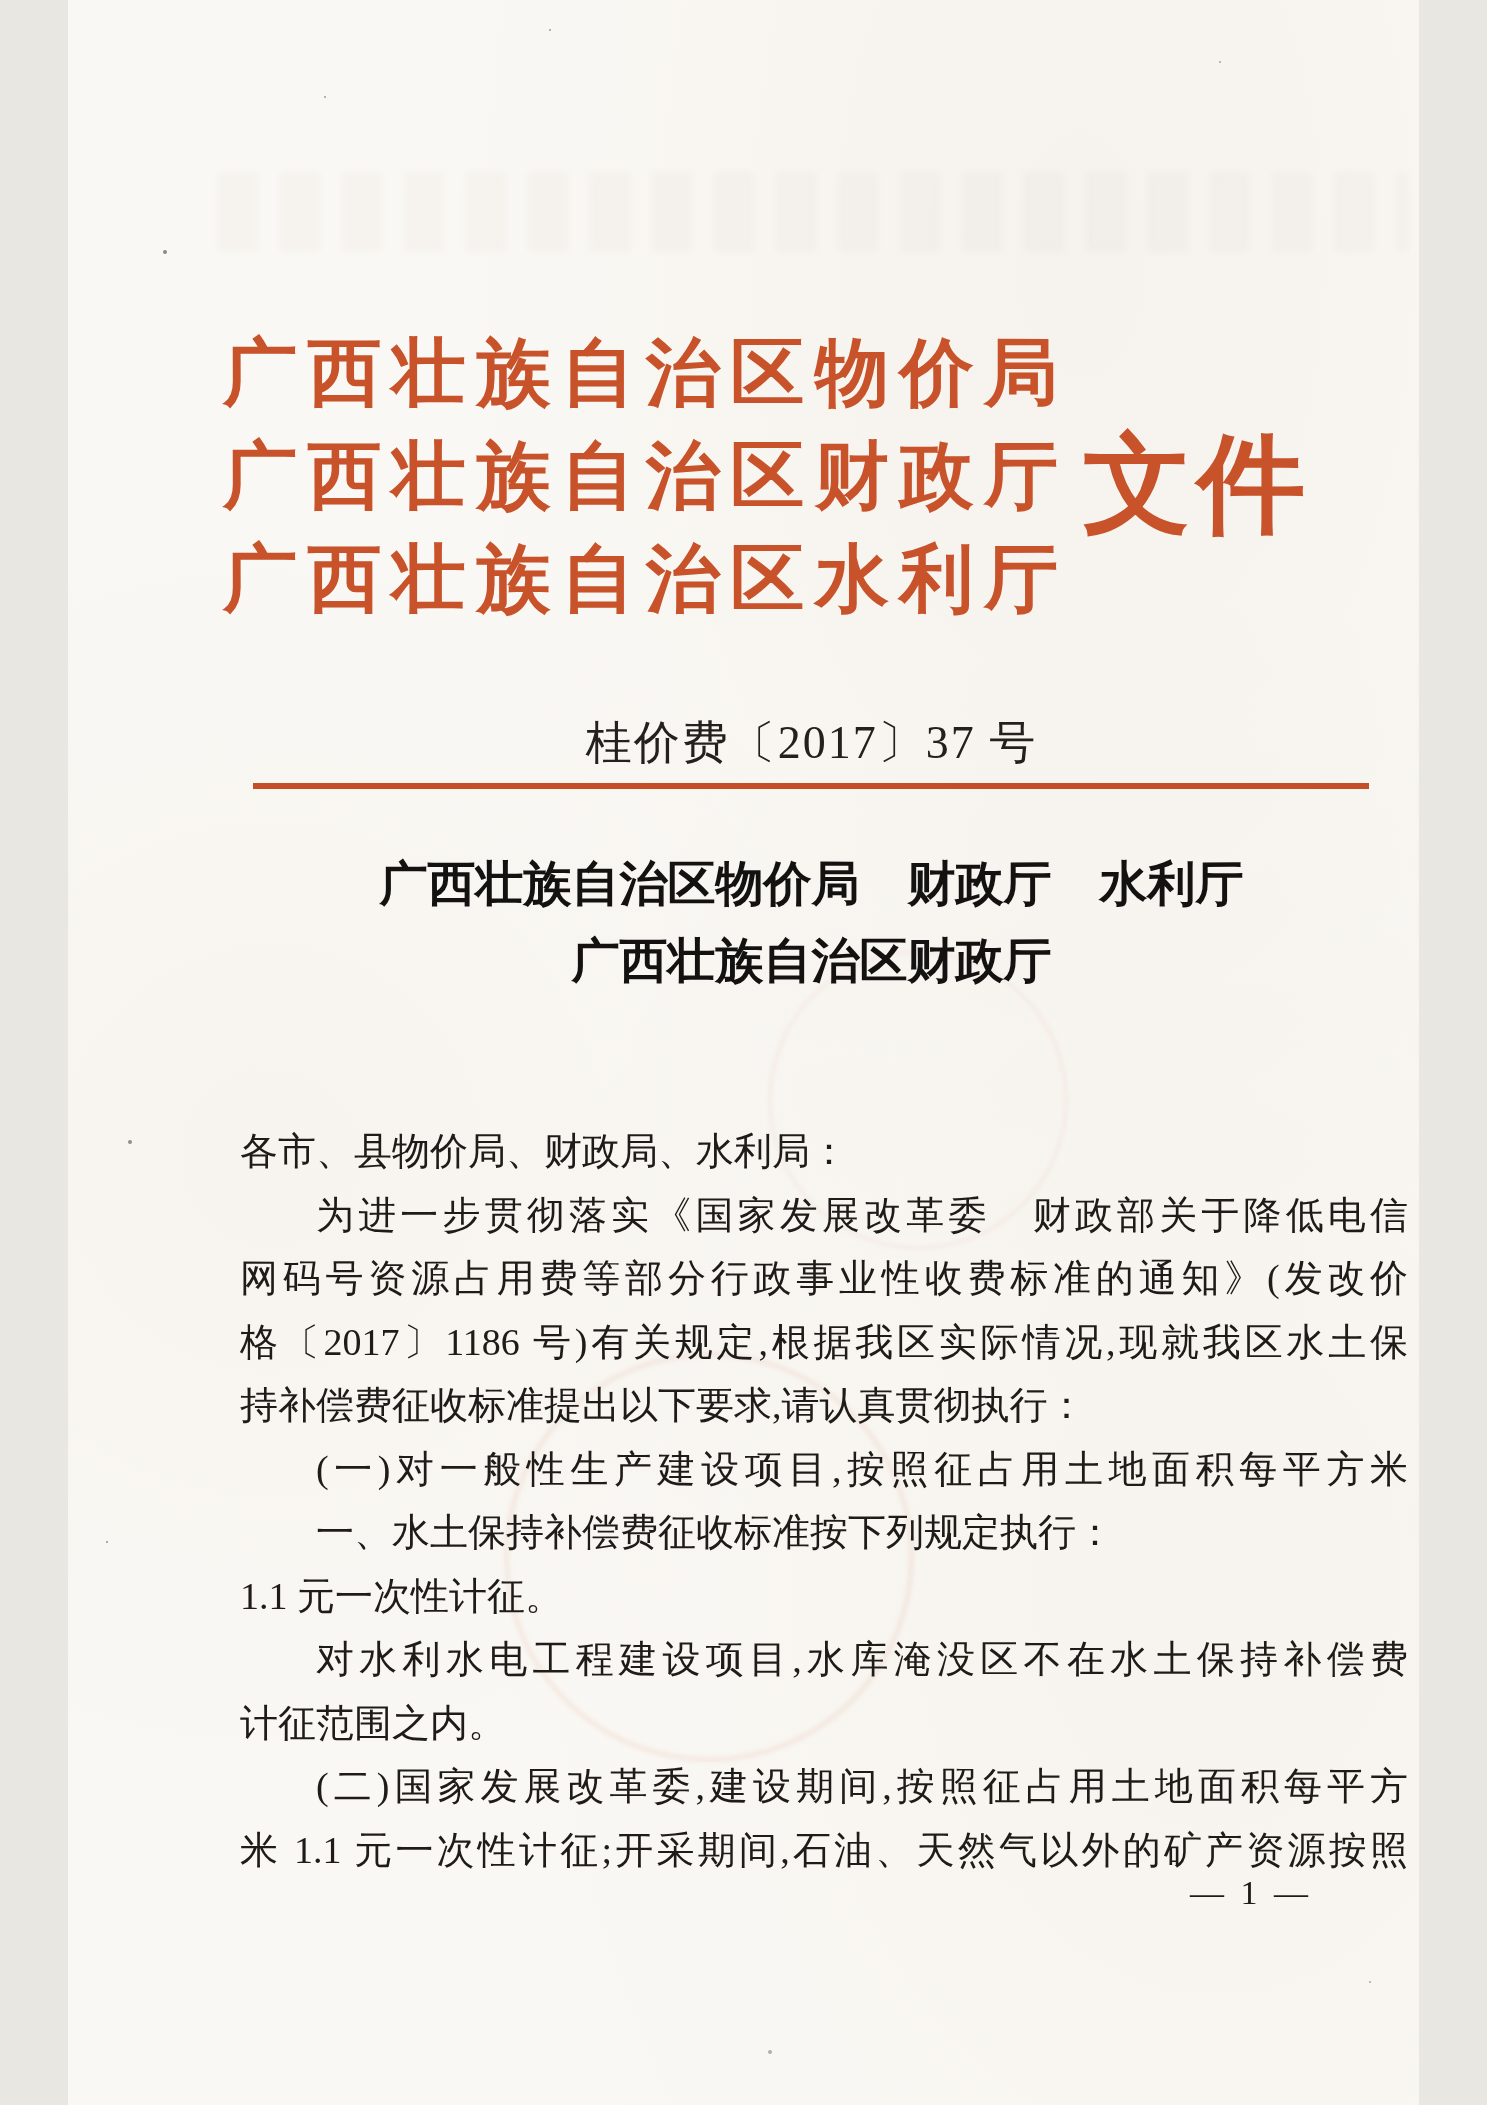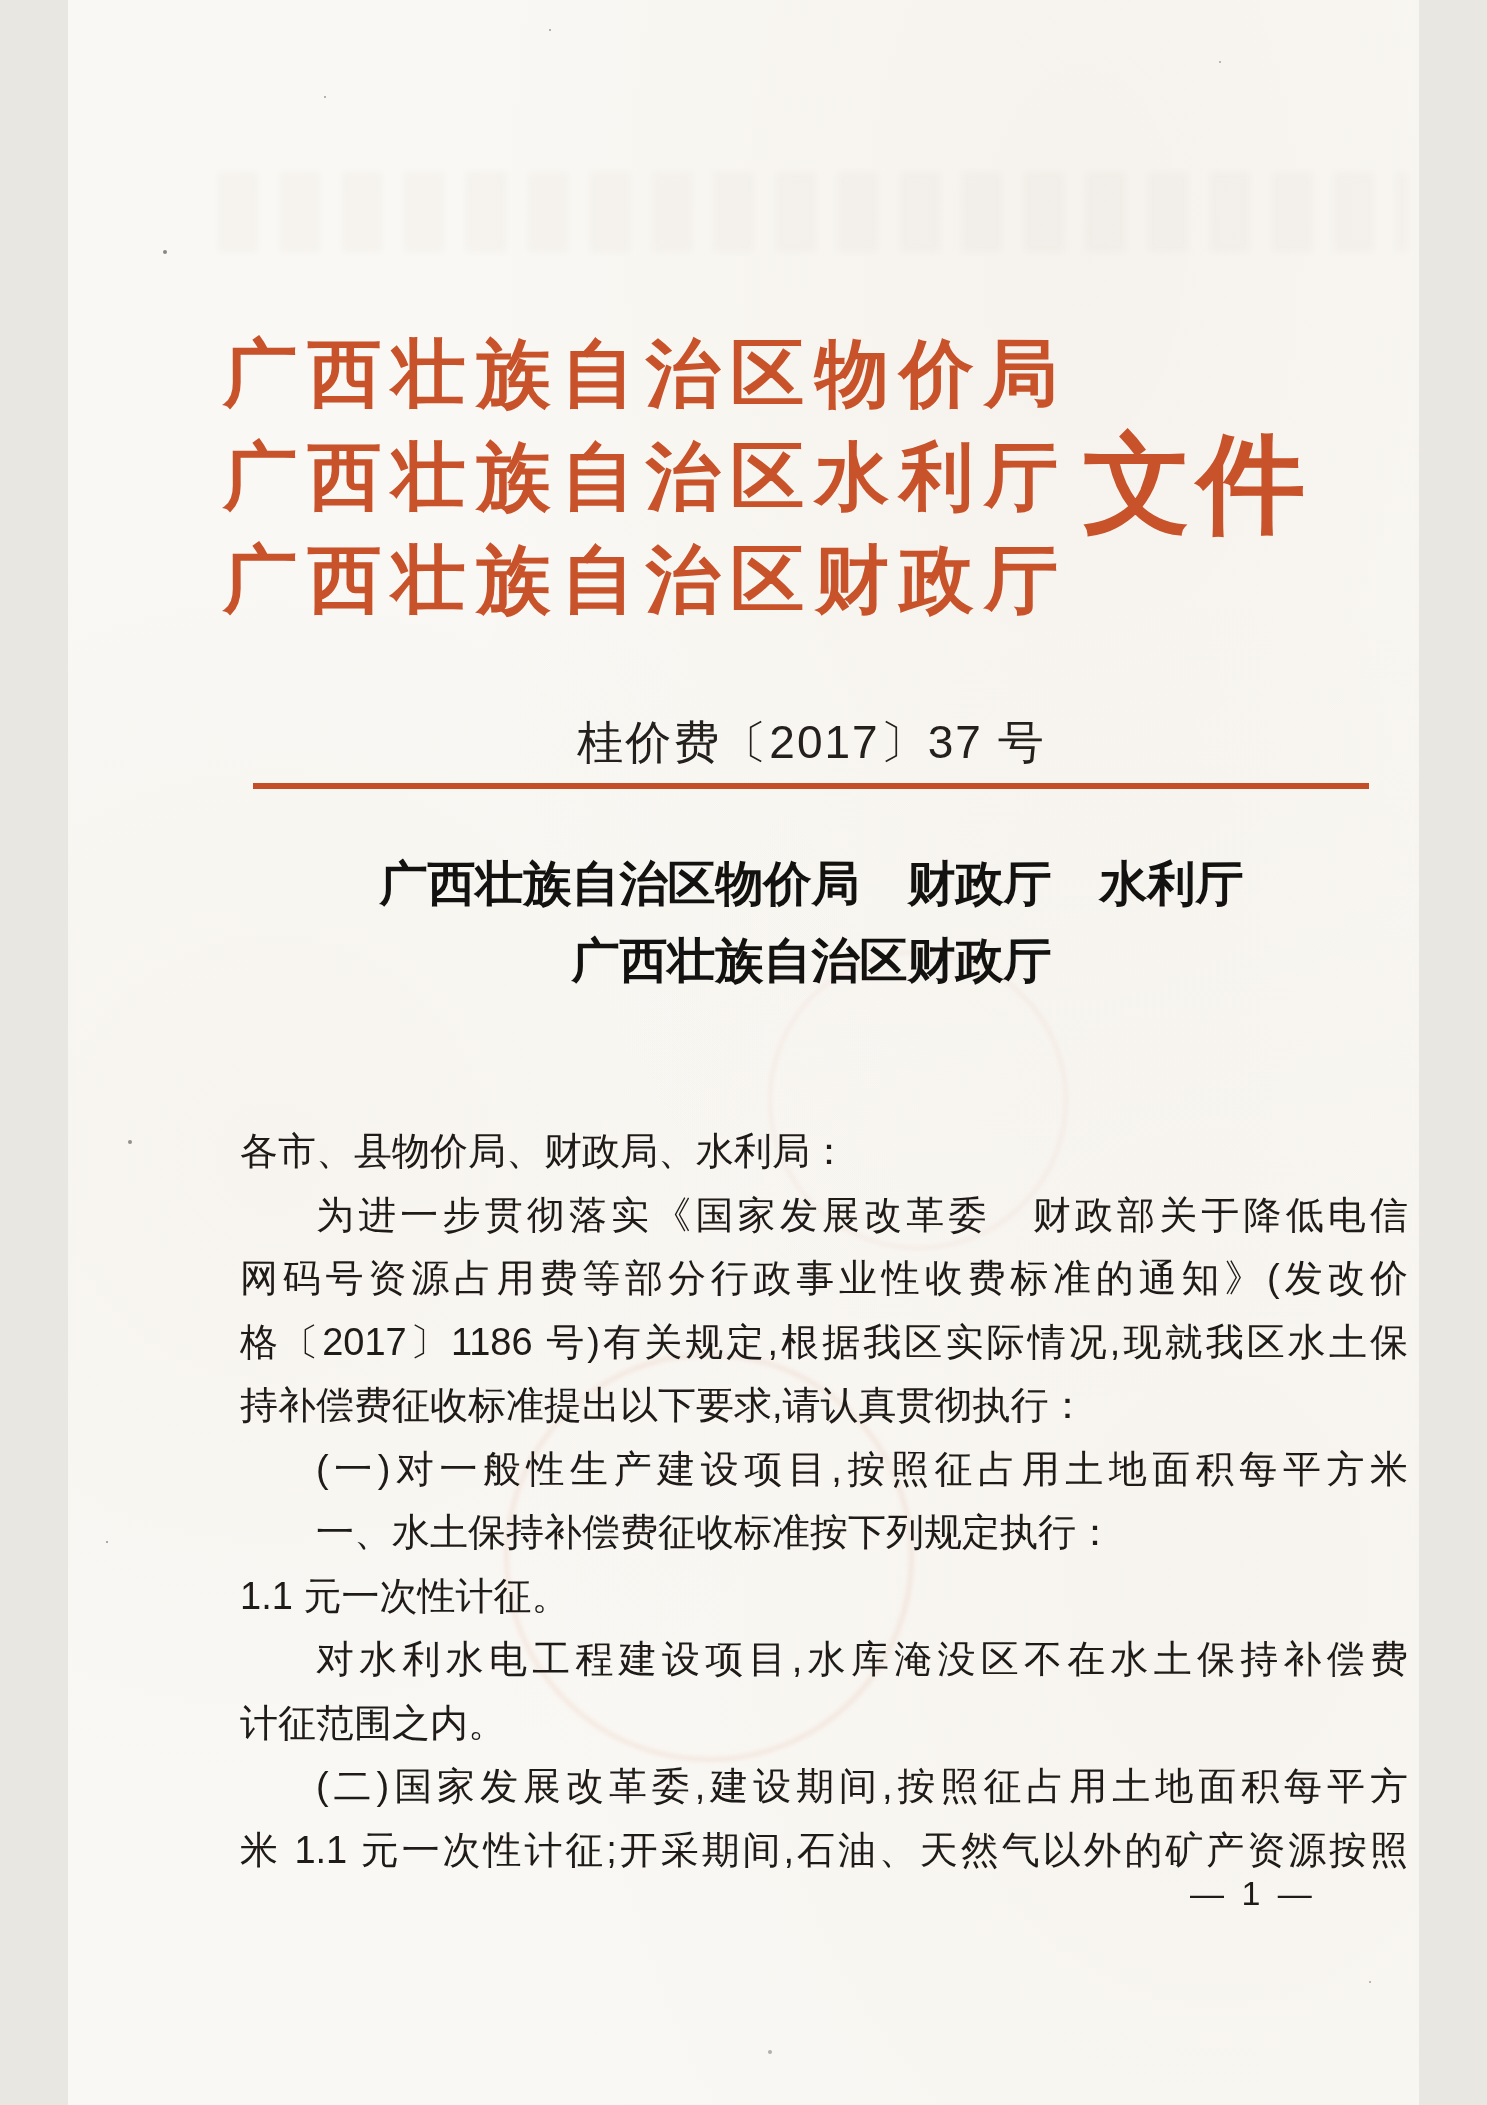--- a/index.html
+++ b/index.html
@@ -7,21 +7,21 @@
   .page {
     position:relative;
     width:1351px; height:2105px;
     margin:0 auto;
     background:#faf8f4;
     background-image:
       radial-gradient(ellipse at 75% 12%, rgba(185,170,150,0.07), transparent 45%),
       radial-gradient(ellipse at 15% 55%, rgba(185,170,150,0.05), transparent 40%),
       radial-gradient(ellipse at 85% 75%, rgba(185,170,150,0.06), transparent 45%);
     overflow:hidden;
-    font-family:Liberation Sans, sans-serif;
+    font-family:Liberation Serif, serif;
     color:#1e1c1a;
   }
   
   .bleed-top {
     position:absolute; left:150px; top:172px; width:1190px; height:80px;
     background:repeating-linear-gradient(90deg, rgba(140,130,115,0.07) 0 40px, transparent 40px 62px);
     filter:blur(3px); opacity:.6;
   }
   .bleed-right {
     position:absolute; left:1352px; top:440px; width:95px; height:1100px;
@@ -107,22 +107,22 @@
 
   <div class="bleed-top"></div>
   <div class="bleed-right"></div>
   <div class="seal-ghost"></div>
   <div class="seal-ghost2"></div>
   <div class="specks"></div>
 
   <header class="letterhead">
     <div id="agency-names">
         <div class="agency-line">广西壮族自治区物价局</div>
+        <div class="agency-line">广西壮族自治区财政厅</div>
         <div class="agency-line">广西壮族自治区水利厅</div>
-        <div class="agency-line">广西壮族自治区财政厅</div>
       </div>
   </header>
   <div class="doc-type">文件</div>
 
   <div class="doc-number">桂价费〔2017〕37 号</div>
 
   <div class="red-rule"></div>
 
   <div class="title">
     <div>广西壮族自治区物价局　财政厅　水利厅</div>

